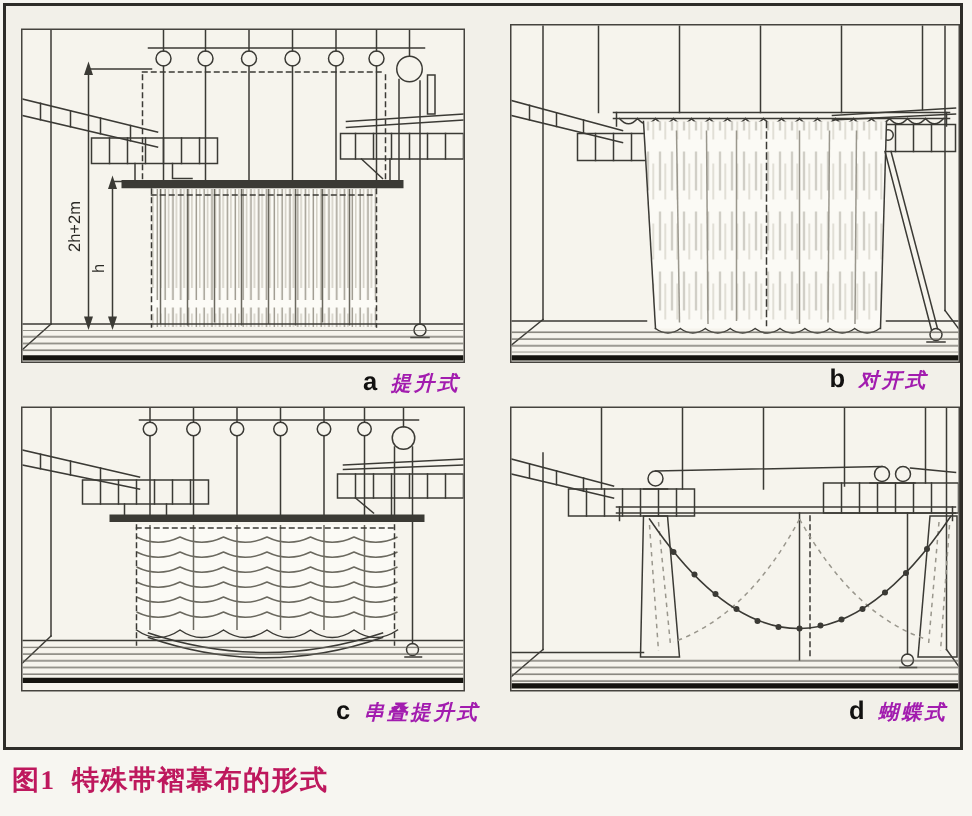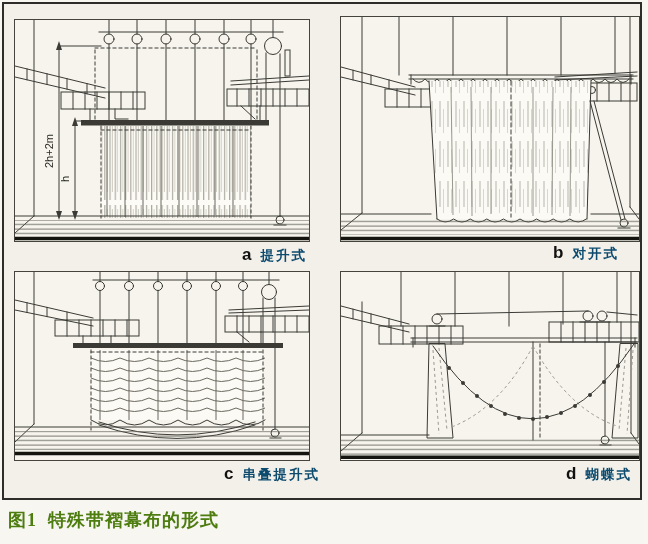--- a/index.html
+++ b/index.html
@@ -9,27 +9,27 @@
   .figure-frame{position:absolute;left:2px;top:2px;width:640px;height:498px;
        border:2px solid #2e2d29;background:#f2f0e9;box-sizing:border-box;}
   .panel{position:absolute;border:1px solid #45433e;background:#f6f4ed;box-sizing:border-box;}
   .panel svg{display:block;}
   .panel-a{left:10px;top:15px;width:296px;height:223px;}
   .panel-b{left:336px;top:12px;width:300px;height:226px;}
   .panel-c{left:10px;top:267px;width:296px;height:190px;}
   .panel-d{left:336px;top:267px;width:300px;height:190px;}
   .plabel{position:absolute;display:flex;align-items:baseline;gap:9px;}
   .plabel .letter{font-weight:bold;font-size:17px;color:#121110;line-height:1;}
-  .plabel .zh{font-size:13.5px;font-weight:600;color:#0c4a6e;letter-spacing:2px;line-height:1.2;}
+  .plabel .zh{font-size:13.5px;font-weight:600;color:#a21caf;letter-spacing:2px;line-height:1.2;font-style:italic;}
   .plabel-a{left:238px;top:242px;}
   .plabel-b{left:549px;top:240px;}
   .plabel-c{left:220px;top:461px;}
   .plabel-d{left:562px;top:461px;}
   .figure-caption{position:absolute;left:8px;top:508px;font-family:"Liberation Serif",serif;
-       font-size:18px;font-weight:600;color:#4d7c0f;letter-spacing:1px;white-space:pre;}
+       font-size:18px;font-weight:600;color:#be185d;letter-spacing:1px;white-space:pre;}
   
   .s{stroke:#3b3a35;stroke-width:1;fill:none;stroke-linecap:square;}
   .sl{stroke:#9a978d;stroke-width:1;fill:none;}
   .sm{stroke:#6b695f;stroke-width:1;fill:none;}
   .dash{stroke-dasharray:4,3;}
   .dash2{stroke-dasharray:3,3;}
   .ink{fill:#3b3a35;stroke:none;}
   .thick{stroke:#15140f;stroke-width:3.5;fill:none;}
   .dim{font:11px "Liberation Sans",sans-serif;fill:#2a2925;}
 </style>

